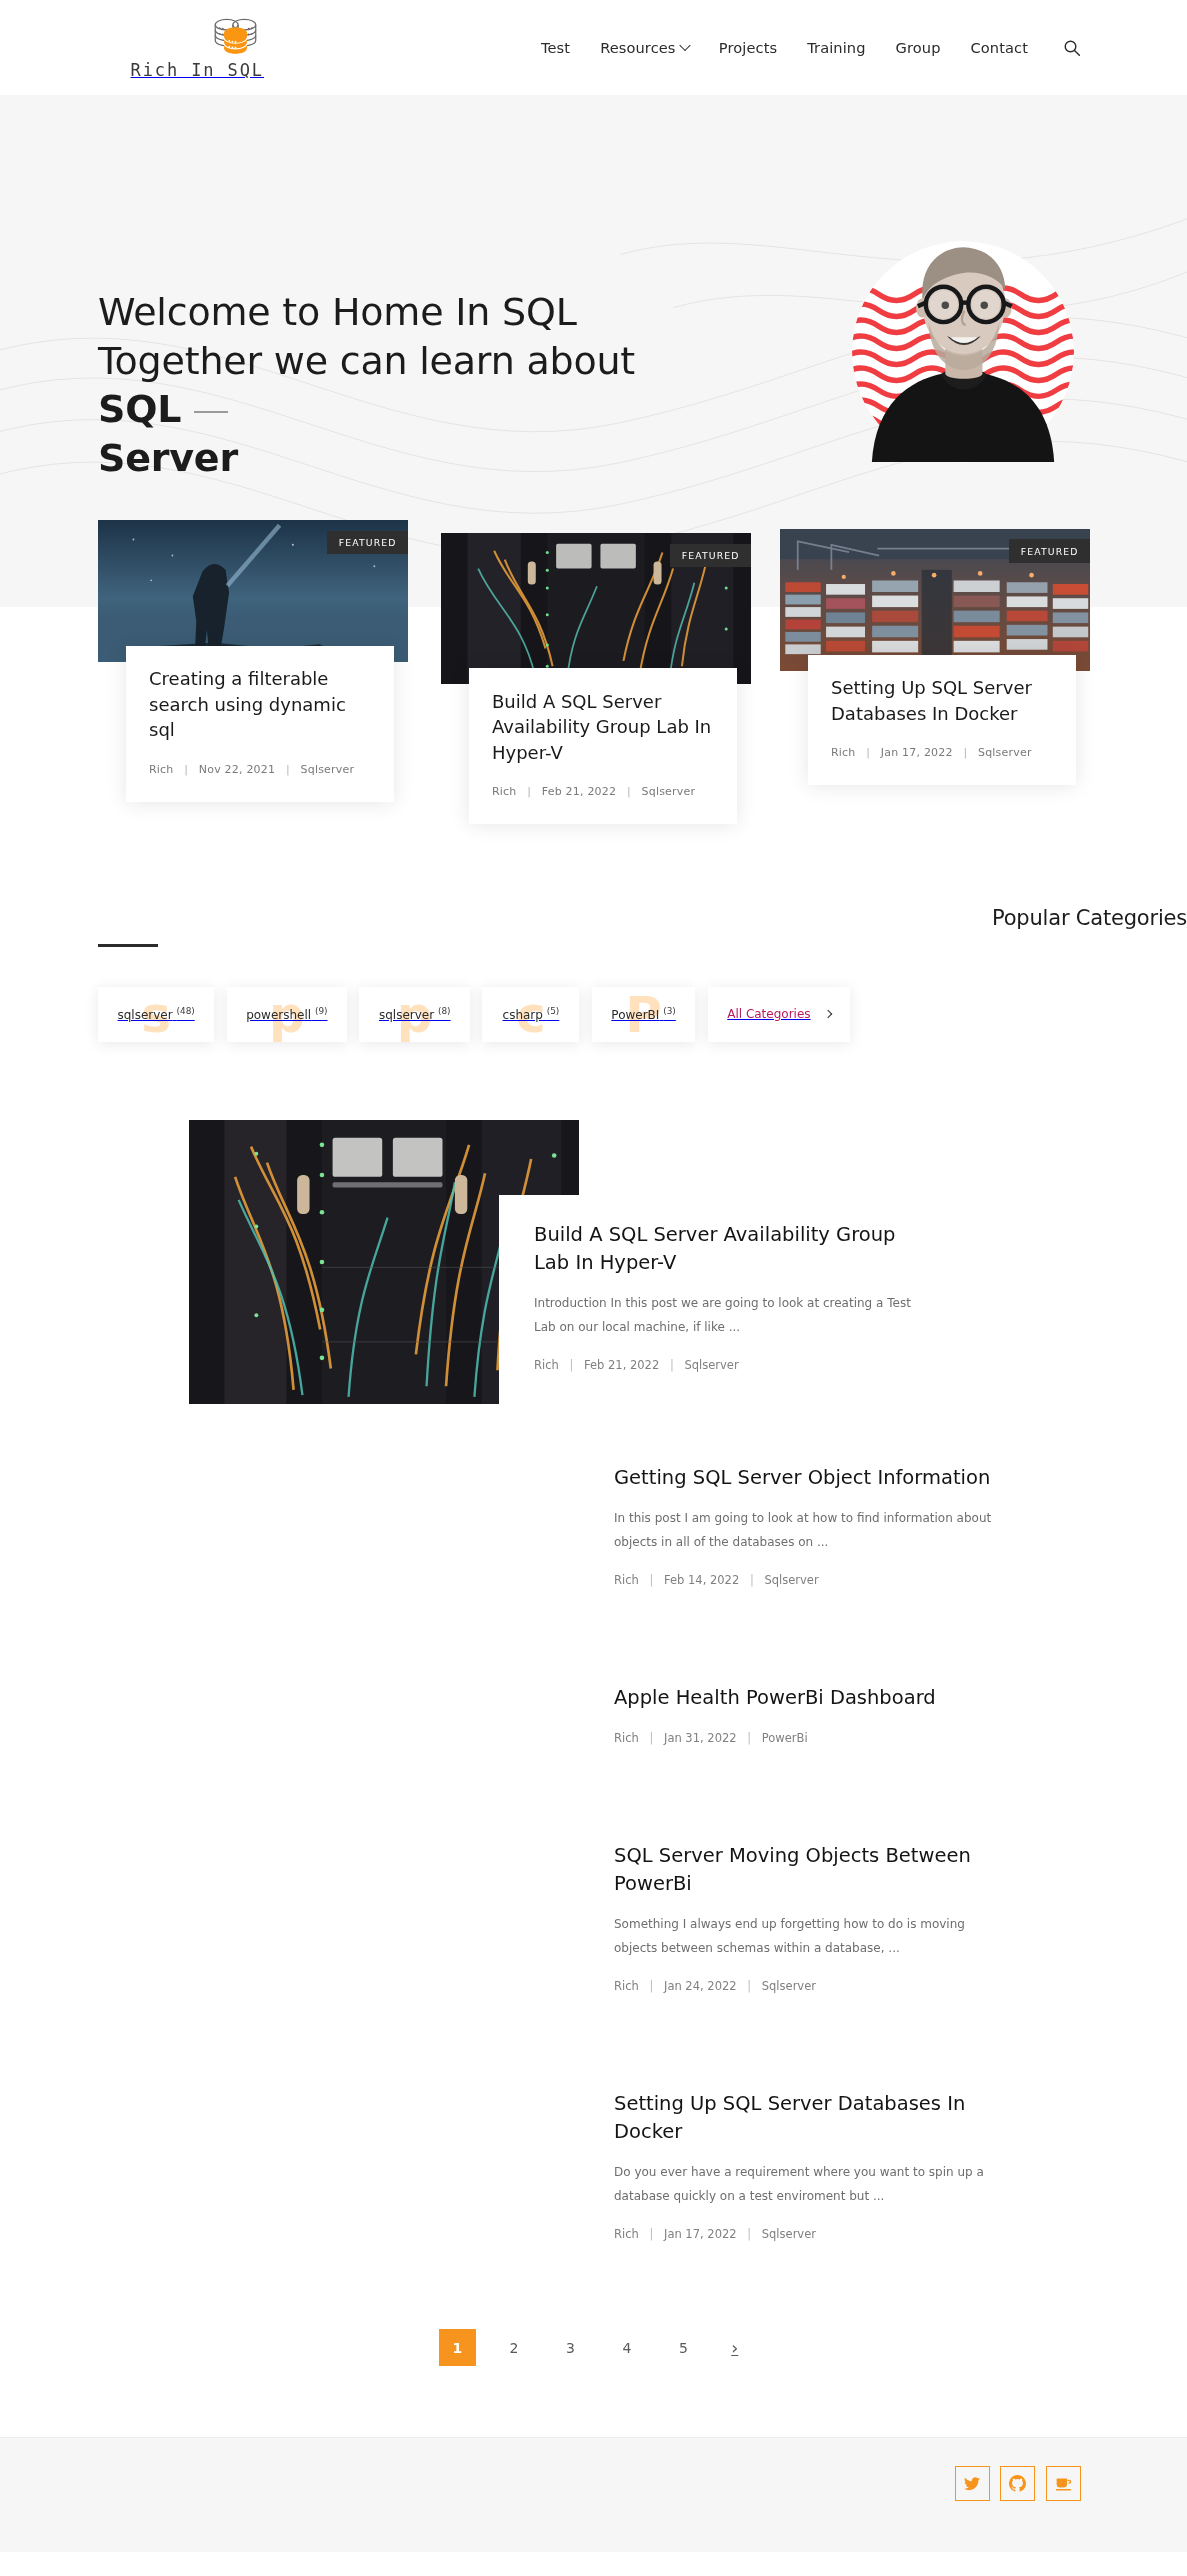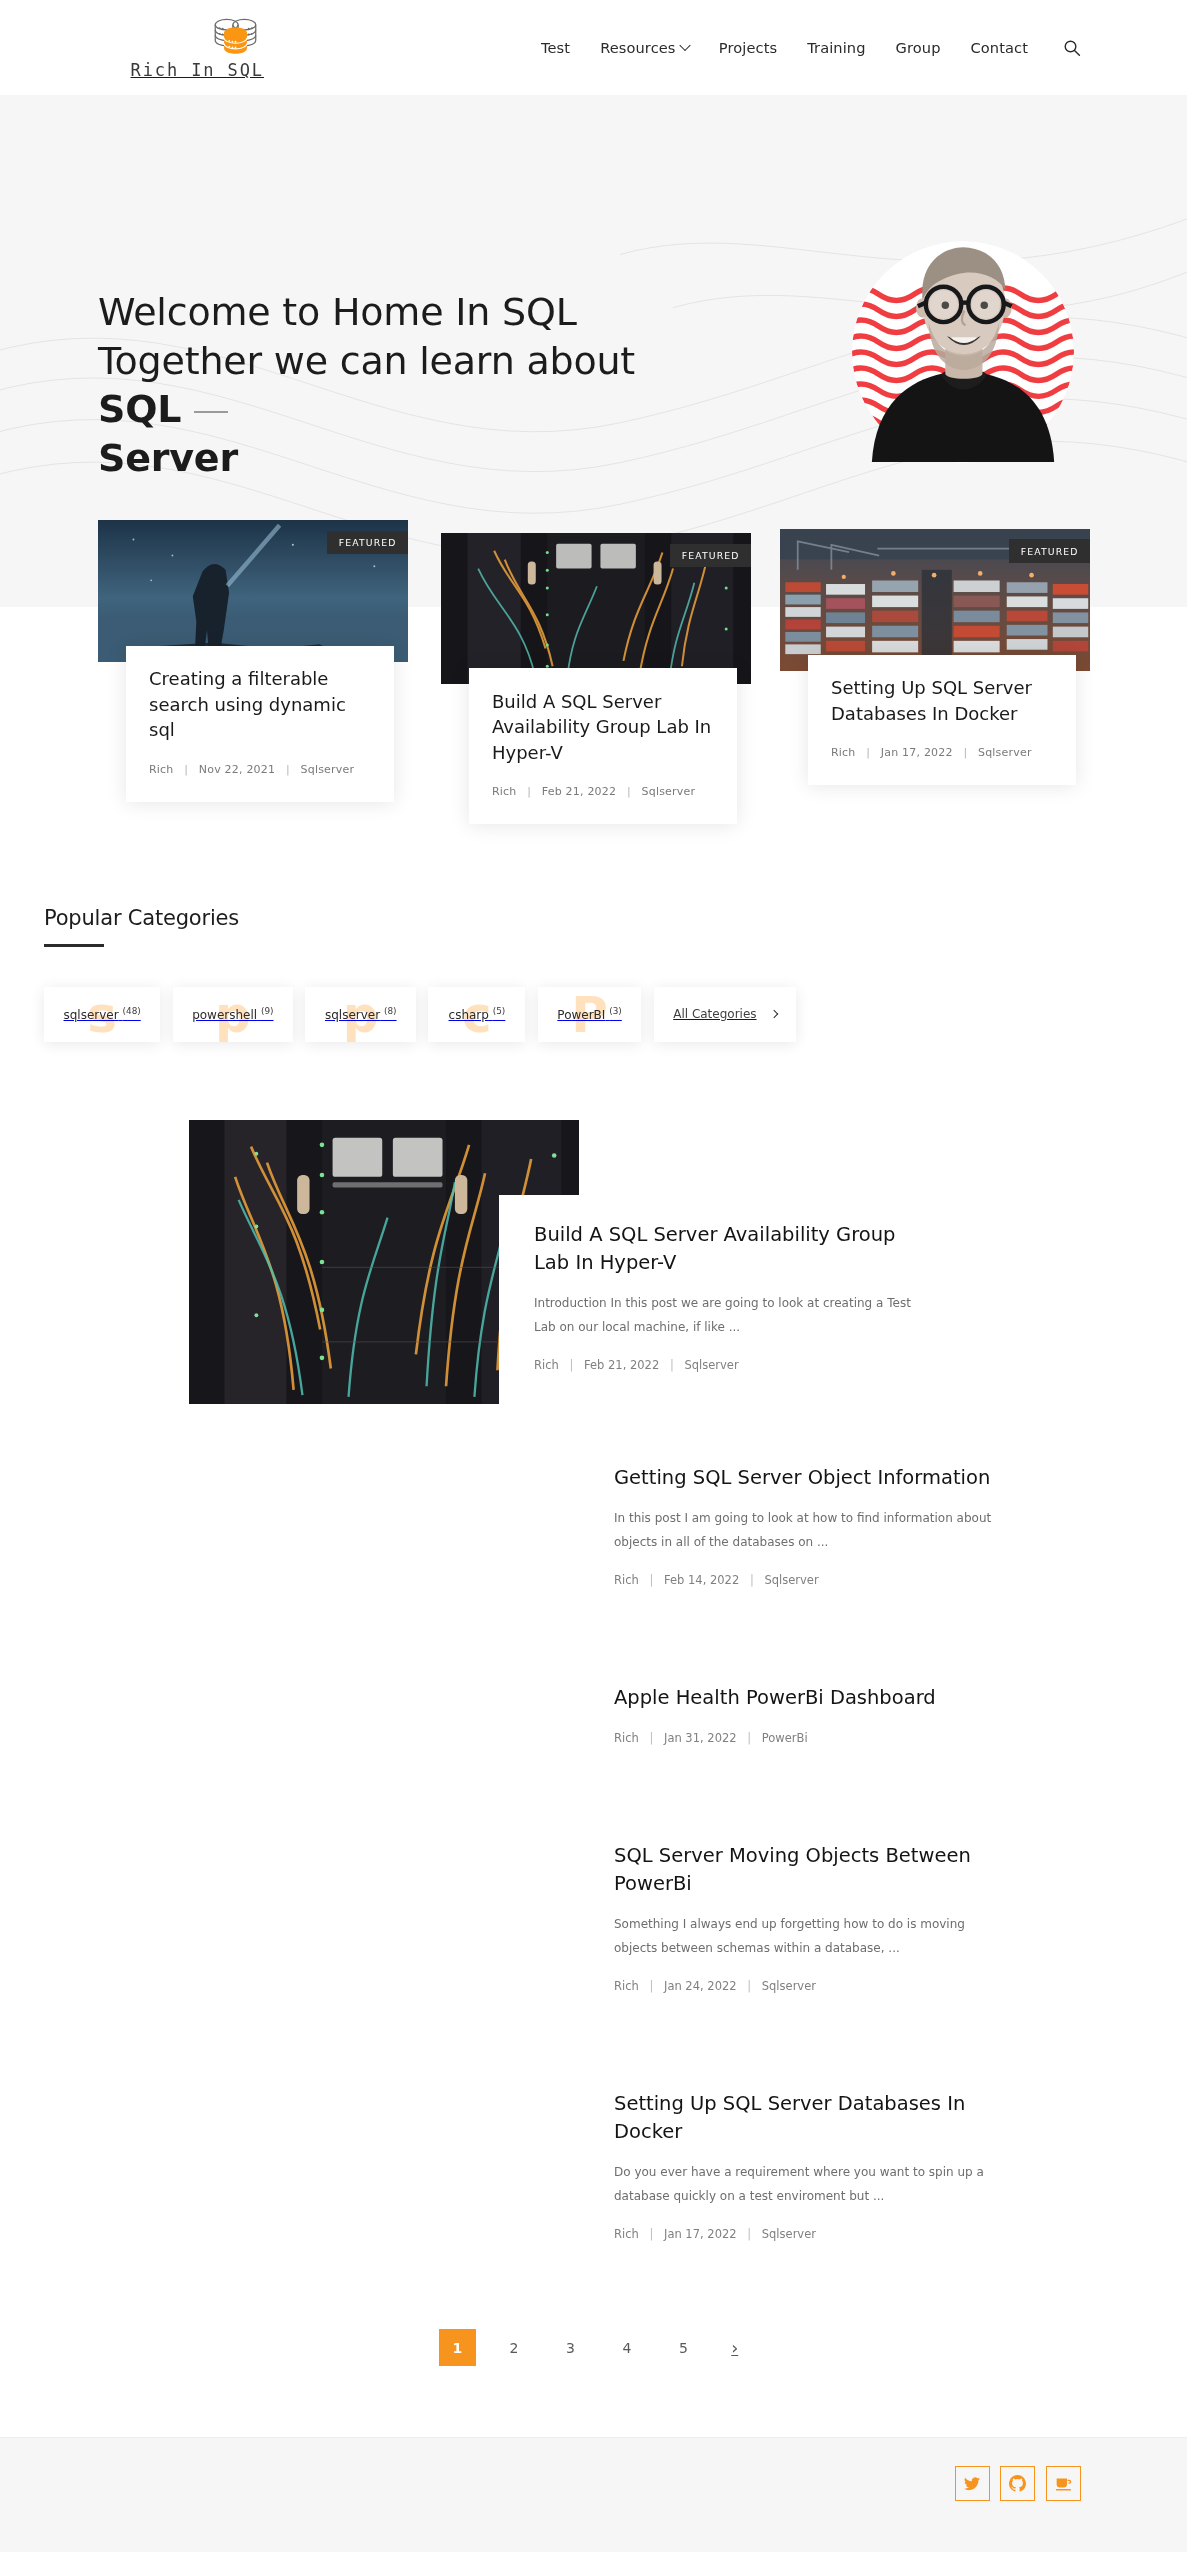--- a/index.html
+++ b/index.html
@@ -147,21 +147,21 @@
   }
   .fcard-meta {
     margin-top: 19.5px;
     font-size: 11px;
     color: #7a7a7a;
     letter-spacing: 0.2px;
   }
   .fcard-meta .sep { margin: 0 7px; color: #b5b5b5; }
 
   
-  .cats-section { margin-top: 8.9px; padding-left: 44px; }
+  .cats-section { margin-top: 8.9px; padding-left: 98px; text-align: right; }
   .cats-head {
     font-size: 21px;
     font-weight: 400;
     color: #1c1c1c;
     letter-spacing: -0.2px;
   }
   .cats-rule { width: 60px; height: 2.7px; background: #2b2b2b; margin-top: 14px; }
   .cats-row { display: flex; gap: 12.4px; margin-top: 40px; }
   .cat-chip {
     background: #fff;
@@ -190,21 +190,21 @@
     user-select: none;
   }
   .cat-label {
     position: relative;
     z-index: 2;
     font-size: 12px;
     color: #2b2b2b;
     white-space: nowrap;
   }
   .cat-label sup { font-size: 8.9px; color:#3b3b3b; }
-  .cat-all { font-size: 12px; color:#404040; display:flex; align-items:center; gap:14px; }
+  .cat-all { font-size: 12px; color:#be185d; display:flex; align-items:center; gap:14px; }
   .arrow-r { display:inline-block; width:6.2px; height:6.2px; border-top:1.4px solid #2b2b2b; border-right:1.4px solid #2b2b2b; transform: rotate(45deg); }
 
   
   .posts { margin-top: 78px; position: relative; }
   .post {
     position: relative;
     display: flex;
     margin-bottom: 57px;
     padding-left: 189px;
   }

